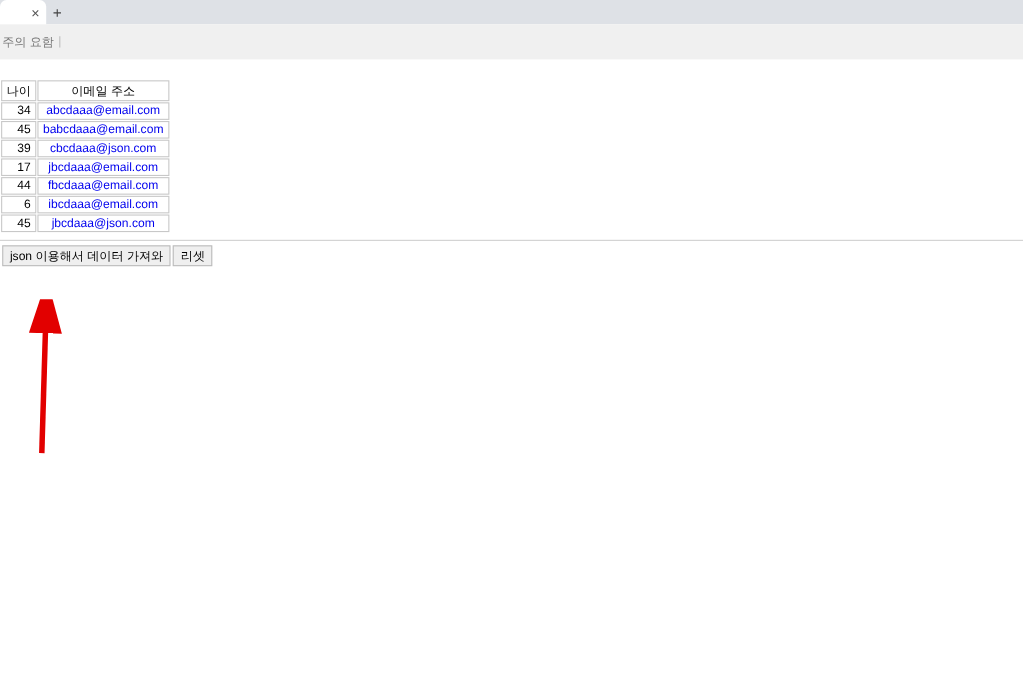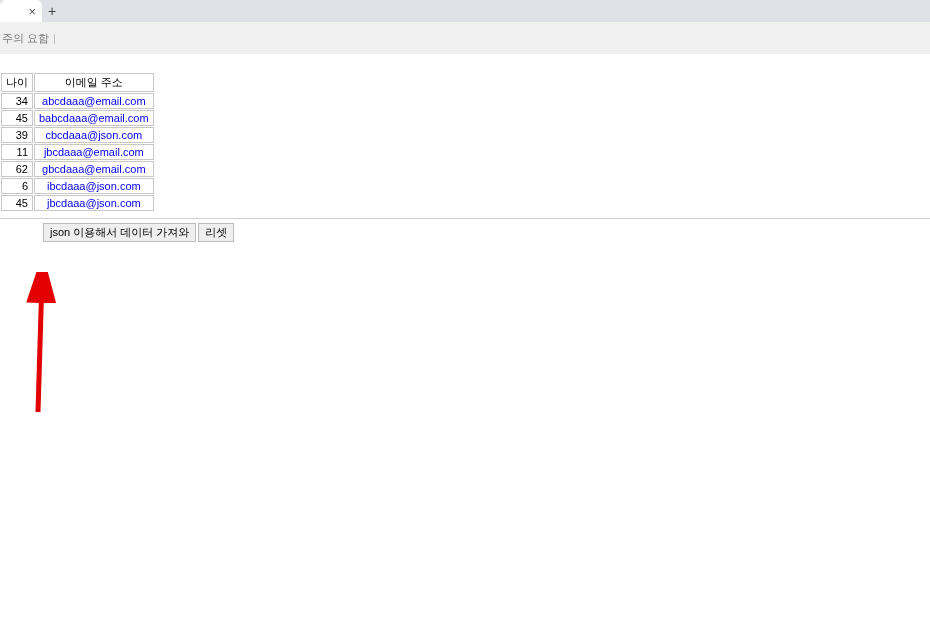--- a/index.html
+++ b/index.html
@@ -79,21 +79,20 @@
     hr.rule {
       border: none;
       border-top: 1px solid #d0d0d0;
       margin-top: 6px;
       margin-bottom: 4px;
     }
     .btnrow {
       display: flex;
       gap: 2px;
       padding-left: 2px;
-      margin-left: 41px;
     }
     button.ctl {
       font-size: 11px;
       padding: 1px 6px;
       background: #efefef;
       border: 1px solid #bcbcbc;
       cursor: pointer;
       font-family: inherit;
     }
     .arrow {
@@ -133,30 +132,30 @@
         </tr>
         <tr>
           <td class="age">45</td>
           <td class="email"><a href="#">babcdaaa@email.com</a></td>
         </tr>
         <tr>
           <td class="age">39</td>
           <td class="email"><a href="#">cbcdaaa@json.com</a></td>
         </tr>
         <tr>
-          <td class="age">11</td>
+          <td class="age">17</td>
           <td class="email"><a href="#">jbcdaaa@email.com</a></td>
         </tr>
         <tr>
-          <td class="age">62</td>
-          <td class="email"><a href="#">gbcdaaa@email.com</a></td>
+          <td class="age">44</td>
+          <td class="email"><a href="#">fbcdaaa@email.com</a></td>
         </tr>
         <tr>
           <td class="age">6</td>
-          <td class="email"><a href="#">ibcdaaa@json.com</a></td>
+          <td class="email"><a href="#">ibcdaaa@email.com</a></td>
         </tr>
         <tr>
           <td class="age">45</td>
           <td class="email"><a href="#">jbcdaaa@json.com</a></td>
         </tr>
       </tbody>
   </table>
 
   <hr class="rule">
 

